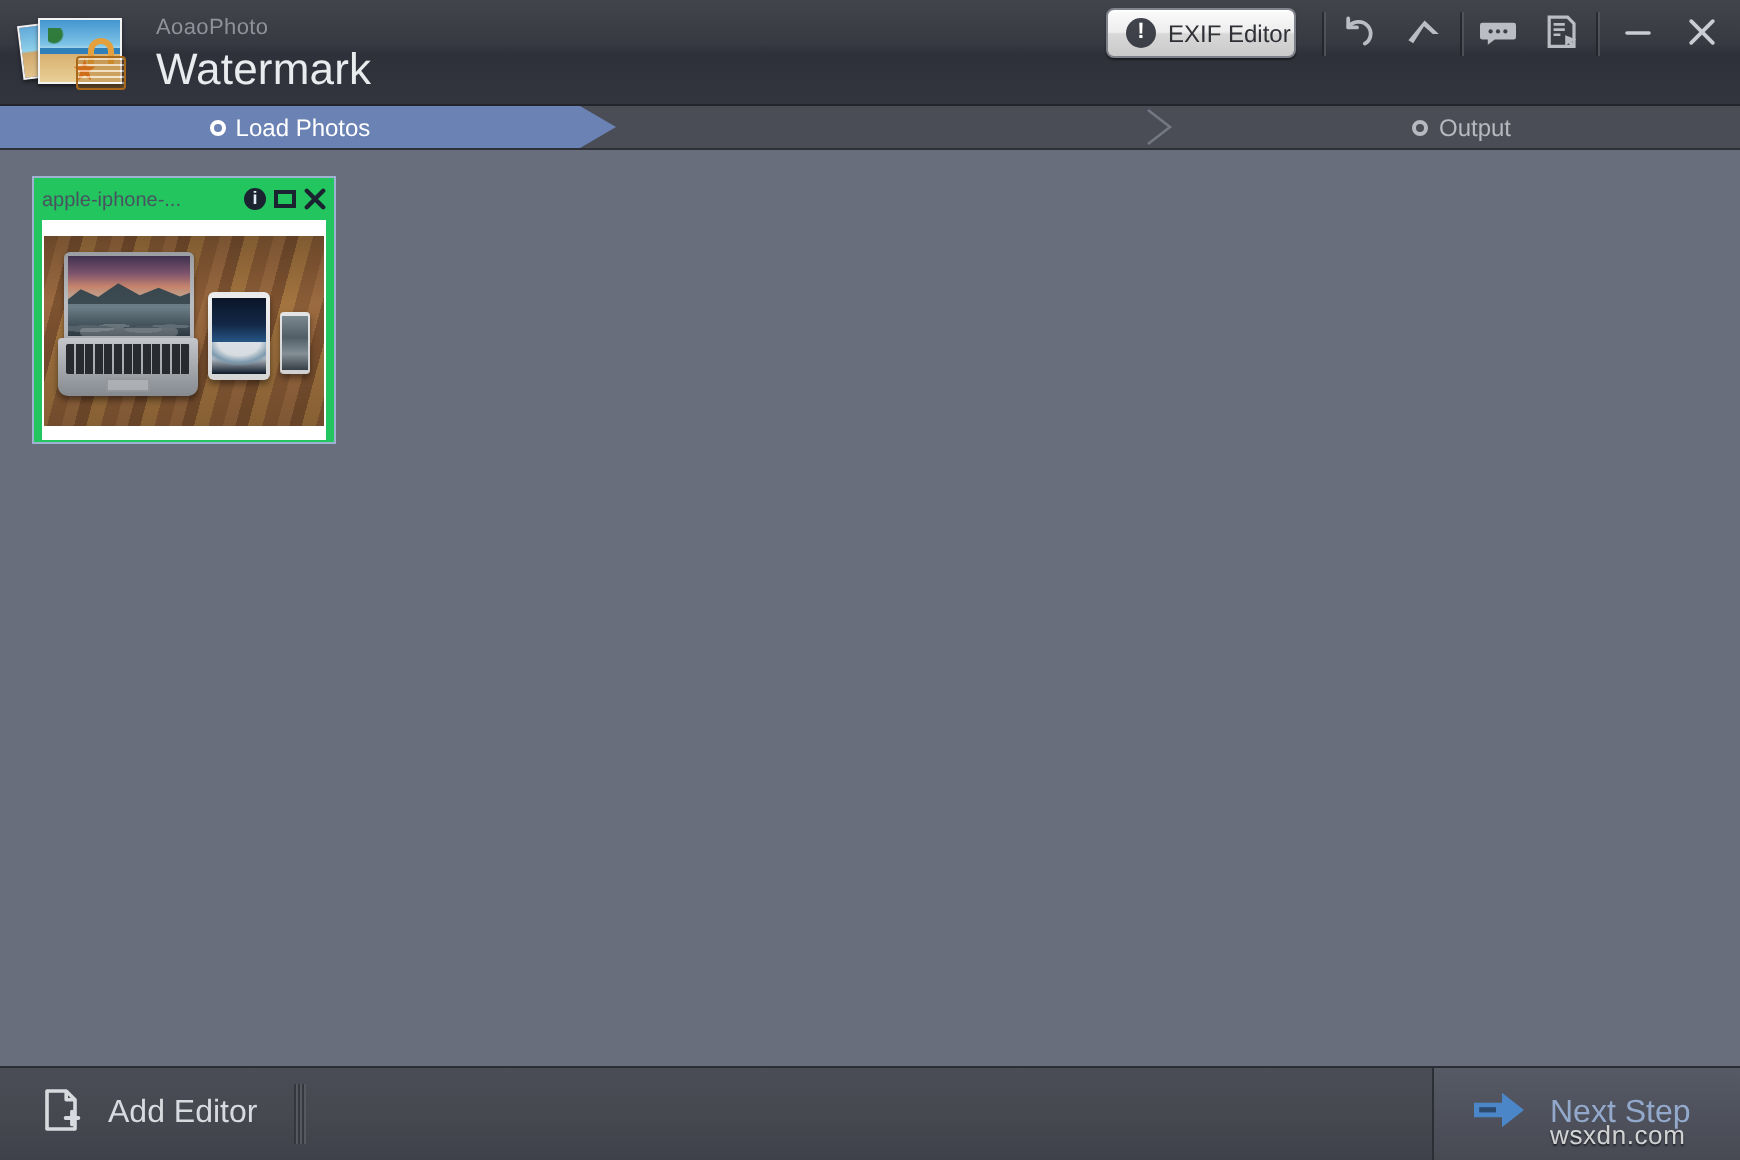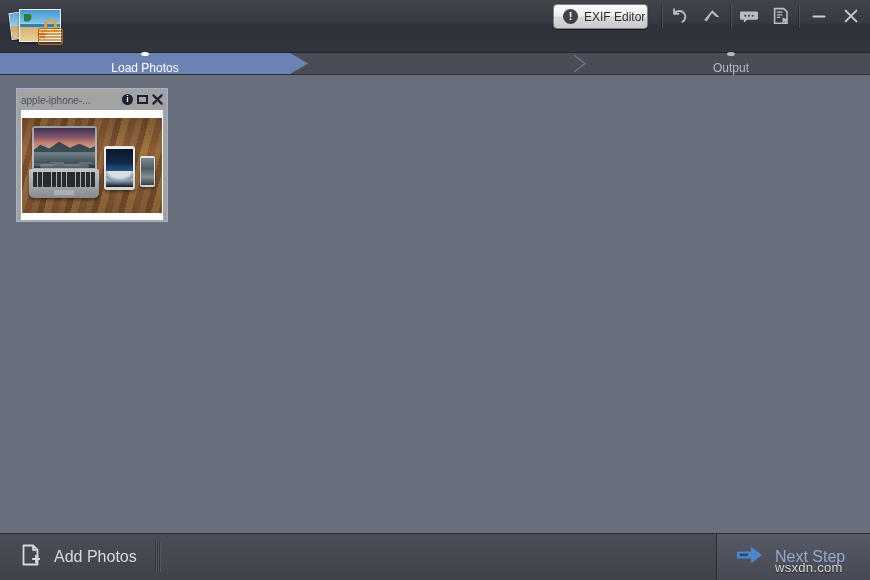--- a/index.html
+++ b/index.html
@@ -195,21 +195,20 @@
     position: absolute;
     top: 0;
     height: 21px;
     display: flex;
     align-items: center;
     justify-content: center;
     font-size: 12px;
     color: #b6b9c0;
     cursor: pointer;
     gap: 5px;
-    flex-direction: column;
   }
   .step.active {
     background: #6b82b5;
     color: #ffffff;
   }
   .step .dot {
     width: 8px; height: 8px;
     border-radius: 50%;
     border: 2px solid #b6b9c0;
     box-sizing: border-box;
@@ -233,21 +232,21 @@
     left: 0; top: 75px;
     width: 870px; height: 458px;
     background: #696e7c;
   }
 
   
   .thumb-card {
     position: absolute;
     left: 16px; top: 13px;
     width: 152px; height: 134px;
-    background: #a3a3a3;
+    background: #22c55e;
     border: 1px solid #9fb2cf;
     box-sizing: border-box;
     padding: 4px;
     cursor: pointer;
   }
   .thumb-head {
     position: relative;
     height: 15px;
     display: flex;
     align-items: center;
@@ -491,20 +490,24 @@
           <div class="palm"></div>
           <div class="star"></div>
         </div>
       </div>
       <div class="logo-lock">
         <div class="lock-shackle"></div>
         <div class="lock-body"></div>
       </div>
     </div>
 
+    <div class="brand">
+      <div class="brand-sub">AoaoPhoto</div>
+      <div class="brand-main">Watermark</div>
+    </div>
 
     <div class="exif-btn">
       <div class="exif-ico">!</div>
       <div class="exif-label">EXIF Editor</div>
     </div>
 
     <div class="tb-sep" style="left:661px;"></div>
 
     <div class="tb-icon" style="left:664px;">
       <svg width="22" height="22" viewBox="0 0 22 22" fill="none" stroke="currentColor" stroke-width="1.9" stroke-linecap="round">
@@ -620,21 +623,21 @@
     <div class="bb-inner">
 
       <div class="bb-item">
         <span>
           <svg width="26" height="26" viewBox="0 0 26 26" fill="none" stroke="#d7dade" stroke-width="1.8" stroke-linejoin="round">
             <path d="M5.5 3.5 h9.6 l4.4 4.4 v14.6 h-14 z"></path>
             <path d="M15.1 3.5 v4.4 h4.4"></path>
             <path d="M14.8 17.0 h6.4 M18.0 13.8 v6.4" stroke-width="1.9" stroke-linecap="round"></path>
           </svg>
         </span>
-        <span class="bb-label">Add Photos</span>
+        <span class="bb-label">Add Editor</span>
       </div>
 
       <div class="bb-divider"></div>
 
 
       <div class="bb-divider"></div>
 
 
       <div class="bb-divider"></div>
     </div>

